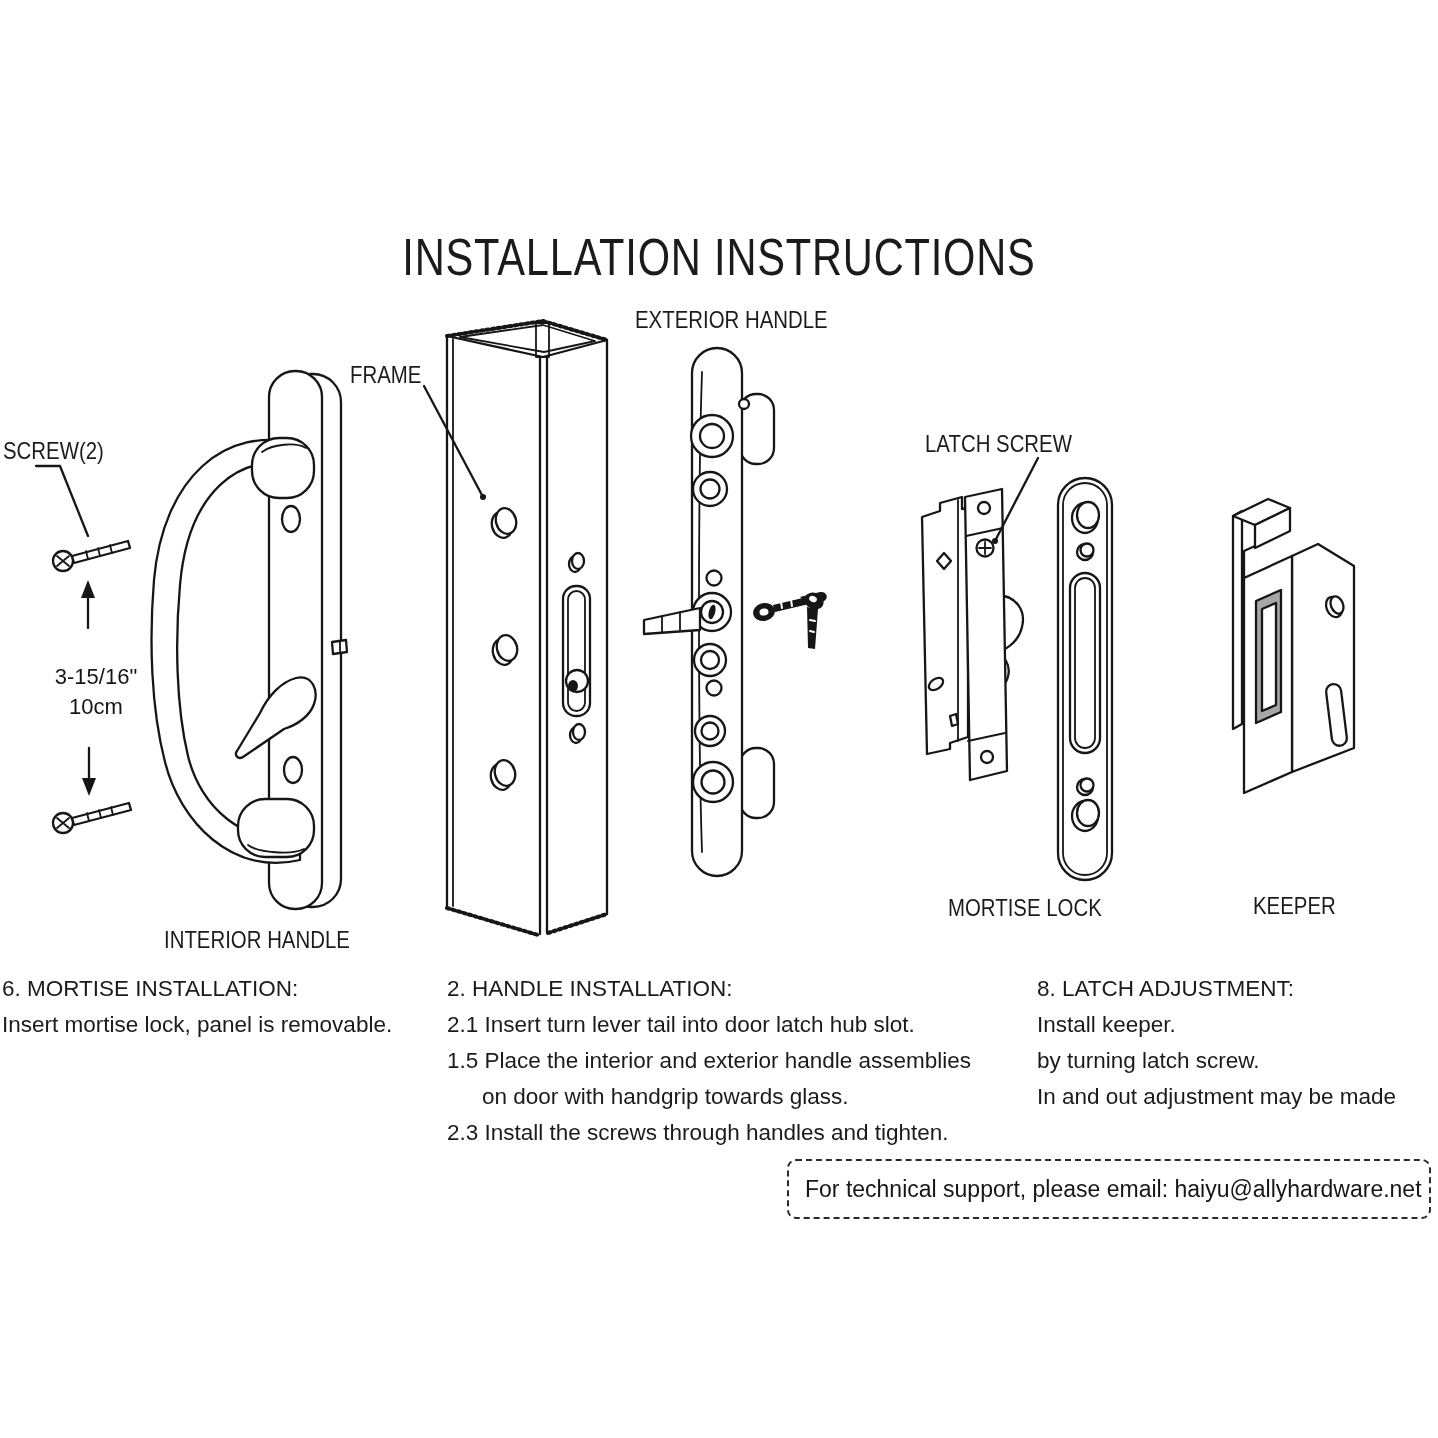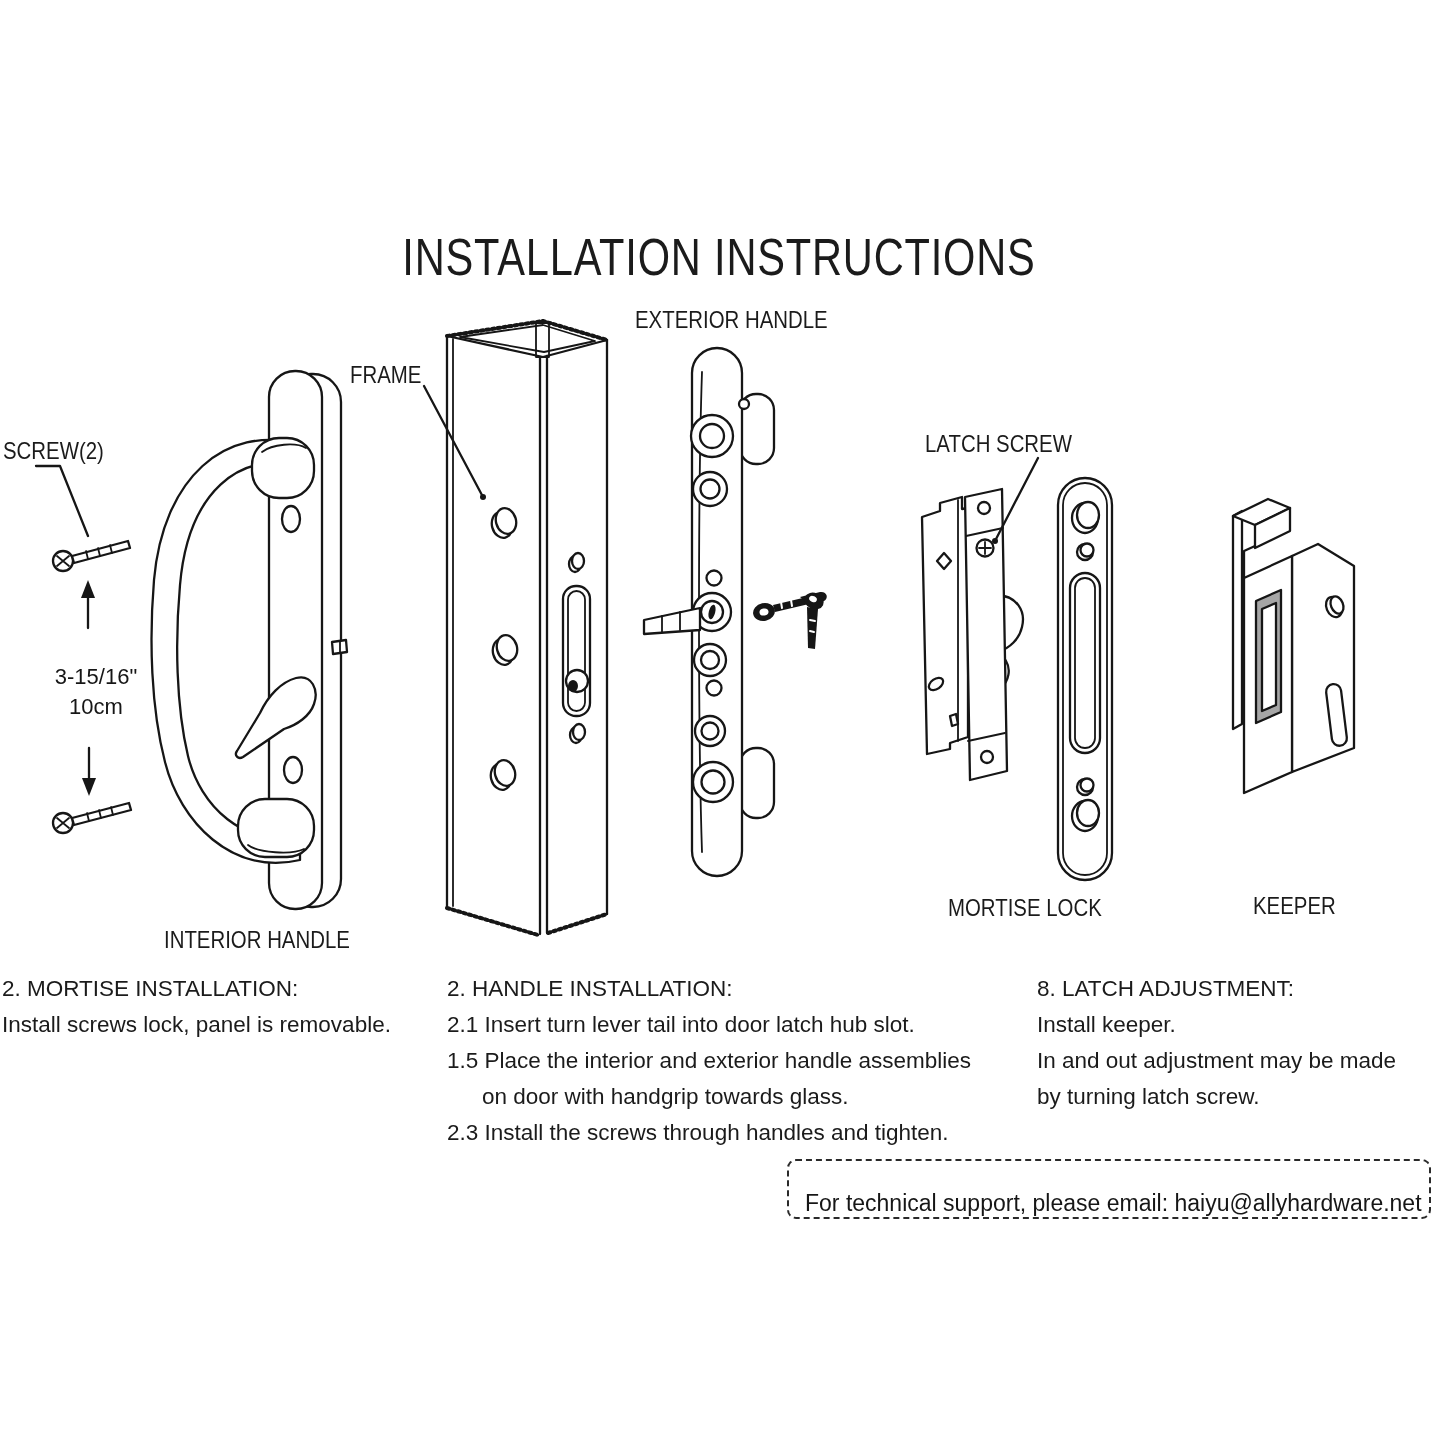--- a/index.html
+++ b/index.html
@@ -7,21 +7,21 @@
   body{width:1438px;height:1438px;position:relative;font-family:"Liberation Sans",sans-serif;color:#161616}
   .page{position:absolute;left:0;top:0;width:1438px;height:1418px;background:#fff;overflow:hidden}
   .title{position:absolute;left:0;right:0;top:227px;text-align:center;font-size:52px;letter-spacing:1px;
          transform:scaleX(0.8);white-space:nowrap;color:#1b1b1b}
   .plabel{position:absolute;font-size:24px;transform:scaleX(0.85);transform-origin:0 50%;
           white-space:nowrap;color:#1b1b1b}
   .dim{position:absolute;left:36px;top:662px;width:120px;text-align:center;font-size:22px;line-height:30px}
   .section{position:absolute;font-size:22.5px;line-height:36px;white-space:nowrap;color:#1b1b1b}
   .indent{padding-left:35px}
   .footer-box{position:absolute;left:787px;top:1159px;width:644px;height:60px;border:2px dashed #2a2a2a;
-              border-radius:9px;display:flex;align-items:flex-end;padding-left:16px;font-size:23px;white-space:nowrap}
+              border-radius:9px;display:flex;align-items:center;padding-left:16px;font-size:23px;white-space:nowrap}
   
   #diagram path,#diagram rect,#diagram circle,#diagram ellipse,#diagram polyline,#diagram polygon{
       fill:#fff;stroke:#161616;stroke-width:2.3;stroke-linejoin:round;stroke-linecap:round}
   #diagram .nf{fill:none}
   #diagram .blk{fill:#161616;stroke:none}
   #diagram .wht{fill:#fff;stroke:none}
   #diagram .gry{fill:#a6a6a6}
   #diagram .serr{fill:none;stroke-width:4;stroke-dasharray:2.5 3.2}
   #diagram .thin{stroke-width:1.8}
 </style>
@@ -186,36 +186,36 @@
   <div class="plabel" style="left:948px;top:894px">MORTISE LOCK</div>
   <div class="plabel" style="left:1253px;top:892px">KEEPER</div>
 
   <div class="dim">
     <div>3-15/16"</div>
     <div>10cm</div>
   </div>
 
   
   <div class="section" style="left:2px;top:971px">
-    <div>2. MORTISE INSTALLATION:</div>
-    <div>Install screws lock, panel is removable.</div>
+    <div>6. MORTISE INSTALLATION:</div>
+    <div>Insert mortise lock, panel is removable.</div>
   </div>
 
   <div class="section" style="left:447px;top:971px">
     <div>2. HANDLE INSTALLATION:</div>
     <div>2.1 Insert turn lever tail into door latch hub slot.</div>
     <div>1.5 Place the interior and exterior handle assemblies</div>
     <div class="indent">on door with handgrip towards glass.</div>
     <div>2.3 Install the screws through handles and tighten.</div>
   </div>
 
   <div class="section" style="left:1037px;top:971px">
     <div>8. LATCH ADJUSTMENT:</div>
     <div>Install keeper.</div>
+    <div>by turning latch screw.</div>
     <div>In and out adjustment may be made</div>
-    <div>by turning latch screw.</div>
   </div>
 
   <div class="footer-box">
     <span>For technical support, please email: haiyu@allyhardware.net</span>
   </div>
 
 </div>
 
 </body></html>

